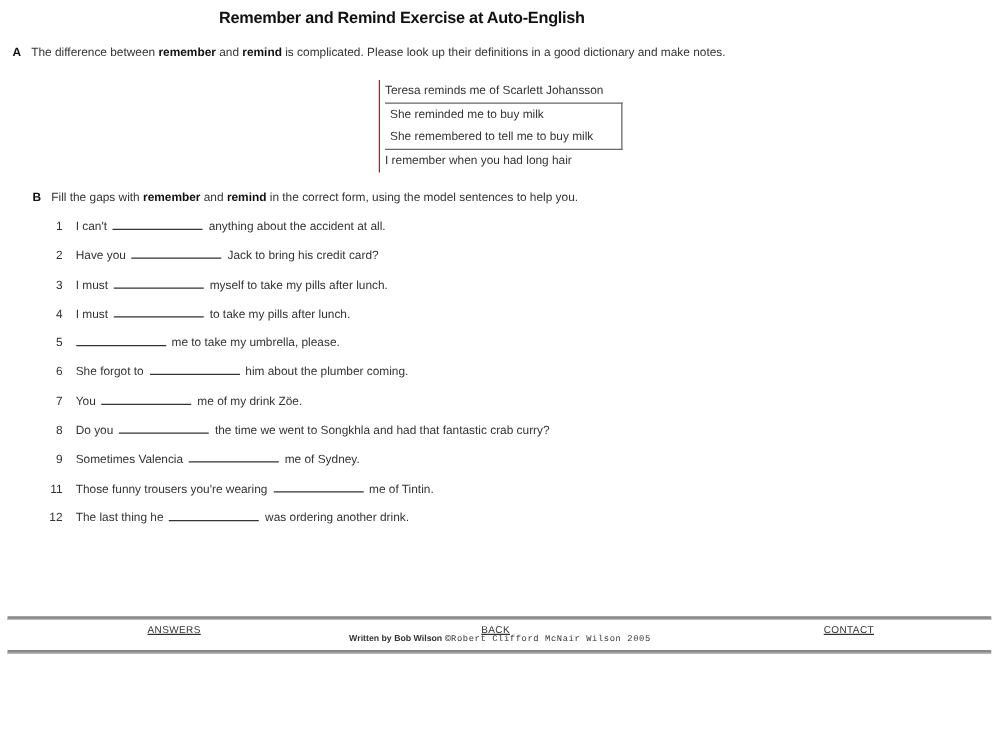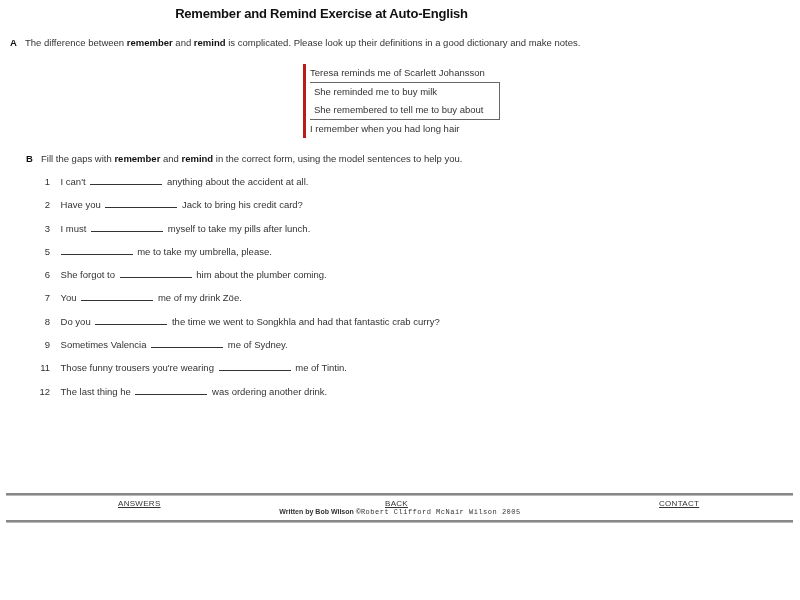--- a/index.html
+++ b/index.html
@@ -11,21 +11,21 @@
       position: absolute; top: 6px; left: 0; width: 643px; text-align: center;
       font-size: 13px; font-weight: bold; color: #111; letter-spacing: -0.2px;
     }
     .section-line {
       position: absolute; left: 10px; font-size: 9.5px; color: #333; white-space: nowrap;
     }
     .section-line .letter { font-weight: bold; color: #111; display: inline-block; width: 15px; }
     .section-line b { color: #111; }
     .models {
       position: absolute; left: 303px; top: 64px; width: 194px;
-      border-left: 3px solid #b91c1c;
+      border-left: 1px solid #b91c1c;
       font-size: 9.5px; color: #333;
     }
     .models .row { height: 18px; line-height: 18px; padding-left: 4px; white-space: nowrap; }
     .models .boxed {
       border: 1px solid #666; border-left: none; margin-left: 4px;
     }
     .items { position: absolute; left: 24px; top: 174px; }
     .item {
       height: 23.3px; line-height: 16px; font-size: 9.5px; color: #333; white-space: nowrap;
     }
@@ -54,33 +54,34 @@
 <div class="title">Remember and Remind Exercise at Auto-English</div>
 
 <div class="section-line" style="top:37px;">
   <span class="letter">A</span><span>The difference between </span><b>remember</b><span> and </span><b>remind</b><span> is complicated. Please look up their definitions in a good dictionary and make notes.</span>
 </div>
 
 <div class="models">
   <div class="row">Teresa reminds me of Scarlett Johansson</div>
   <div class="boxed">
     <div class="row">She reminded me to buy milk</div>
-    <div class="row">She remembered to tell me to buy about</div>
+    <div class="row">She remembered to tell me to buy milk</div>
   </div>
   <div class="row">I remember when you had long hair</div>
 </div>
 
 <div class="section-line" style="top:153px;padding-left:16px;">
   <span class="letter">B</span><span>Fill the gaps with </span><b>remember</b><span> and </span><b>remind</b><span> in the correct form, using the model sentences to help you.</span>
 </div>
 
 <div class="items">
   <div class="item"><span class="num">1</span>&nbsp;&nbsp;&nbsp;&nbsp;<span>I can't</span> <span class="gap"></span> <span>anything about the accident at all.</span></div>
   <div class="item"><span class="num">2</span>&nbsp;&nbsp;&nbsp;&nbsp;<span>Have you</span> <span class="gap"></span> <span>Jack to bring his credit card?</span></div>
   <div class="item"><span class="num">3</span>&nbsp;&nbsp;&nbsp;&nbsp;<span>I must</span> <span class="gap"></span> <span>myself to take my pills after lunch.</span></div>
+  <div class="item"><span class="num">4</span>&nbsp;&nbsp;&nbsp;&nbsp;<span>I must</span> <span class="gap"></span> <span>to take my pills after lunch.</span></div>
   <div class="item"><span class="num">5</span>&nbsp;&nbsp;&nbsp;&nbsp;<span class="gap" style="margin-left:0"></span> <span>me to take my umbrella, please.</span></div>
   <div class="item"><span class="num">6</span>&nbsp;&nbsp;&nbsp;&nbsp;<span>She forgot to</span> <span class="gap"></span> <span>him about the plumber coming.</span></div>
   <div class="item"><span class="num">7</span>&nbsp;&nbsp;&nbsp;&nbsp;<span>You</span> <span class="gap"></span> <span>me of my drink Zöe.</span></div>
   <div class="item"><span class="num">8</span>&nbsp;&nbsp;&nbsp;&nbsp;<span>Do you</span> <span class="gap"></span> <span>the time we went to Songkhla and had that fantastic crab curry?</span></div>
   <div class="item"><span class="num">9</span>&nbsp;&nbsp;&nbsp;&nbsp;<span>Sometimes Valencia</span> <span class="gap"></span> <span>me of Sydney.</span></div>
   <div class="item"><span class="num">11</span>&nbsp;&nbsp;&nbsp;&nbsp;<span>Those funny trousers you're wearing</span> <span class="gap"></span> <span>me of Tintin.</span></div>
   <div class="item"><span class="num">12</span>&nbsp;&nbsp;&nbsp;&nbsp;<span>The last thing he</span> <span class="gap"></span> <span>was ordering another drink.</span></div>
 </div>
 
 <div class="hr" style="top:493px;"></div>

